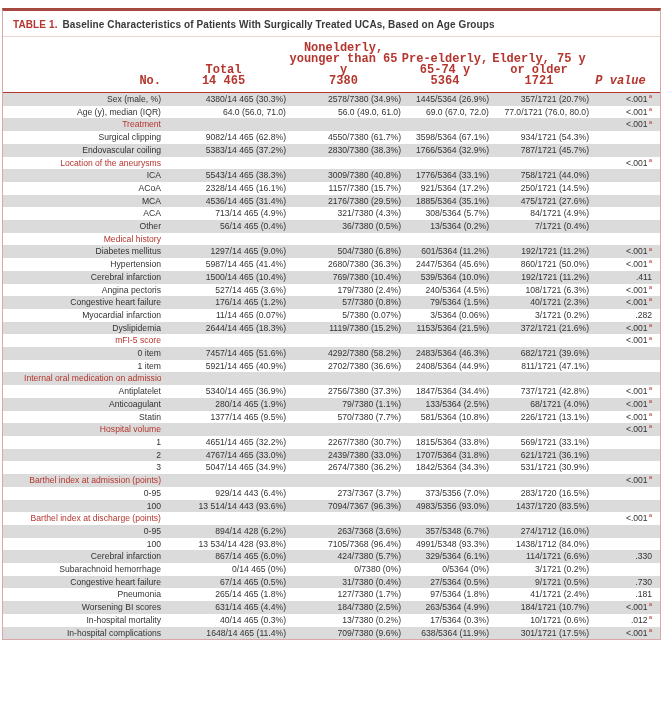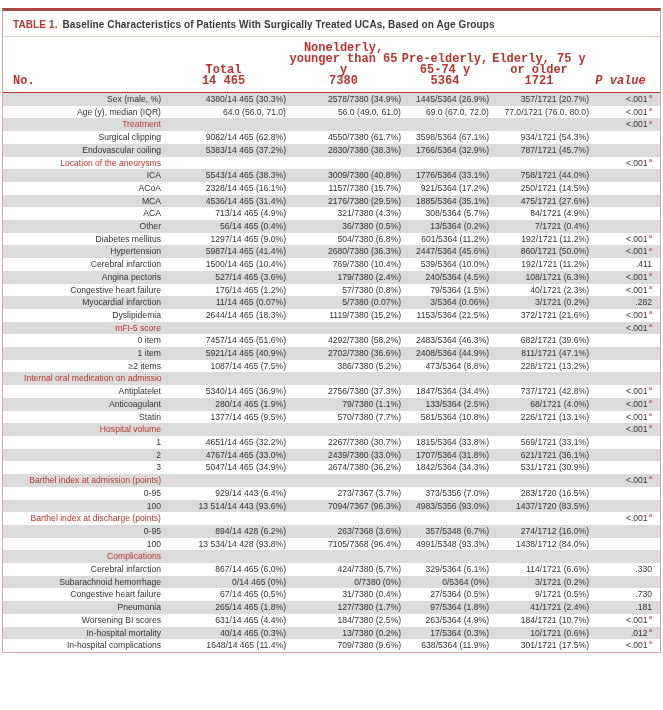--- a/index.html
+++ b/index.html
@@ -34,21 +34,21 @@
     color:#b4362e;
     font-weight:bold;
     font-size:12px;
     line-height:11px;
     vertical-align:bottom;
     text-align:center;
     padding:6px 0 5px 0;
     border-bottom:1.5px solid #b4362e;
     font-family:Liberation Mono, monospace;
   }
-  thead th.th-no{text-align:left;padding-left:10px;}
+  thead th.th-no{text-align:right;padding-left:10px;}
   thead th.th-p{text-align:center;padding-right:8px;font-style:italic;}
   tbody td{
     font-size:8.6px;
     line-height:12.7px;
     height:12.7px;
     padding:0;
     color:#333333;
     white-space:nowrap;
     overflow:hidden;
   }
@@ -191,20 +191,28 @@
           <td class="num pcol"></td>
         </tr>
         <tr class="data">
           <td class="label">Other</td>
           <td class="num">56/14 465 (0.4%)</td>
           <td class="num">36/7380 (0.5%)</td>
           <td class="num">13/5364 (0.2%)</td>
           <td class="num">7/1721 (0.4%)</td>
           <td class="num pcol"></td>
         </tr>
+        <tr class="section">
+          <td class="label">Medical history</td>
+          <td class="num"></td>
+          <td class="num"></td>
+          <td class="num"></td>
+          <td class="num"></td>
+          <td class="num pcol"></td>
+        </tr>
         <tr class="data">
           <td class="label">Diabetes mellitus</td>
           <td class="num">1297/14 465 (9.0%)</td>
           <td class="num">504/7380 (6.8%)</td>
           <td class="num">601/5364 (11.2%)</td>
           <td class="num">192/1721 (11.2%)</td>
           <td class="num pcol">&lt;.001<sup class="fn">a</sup></td>
         </tr>
         <tr class="data">
           <td class="label">Hypertension</td>
@@ -271,28 +279,20 @@
           <td class="num pcol"></td>
         </tr>
         <tr class="data">
           <td class="label">1 item</td>
           <td class="num">5921/14 465 (40.9%)</td>
           <td class="num">2702/7380 (36.6%)</td>
           <td class="num">2408/5364 (44.9%)</td>
           <td class="num">811/1721 (47.1%)</td>
           <td class="num pcol"></td>
         </tr>
-        <tr class="data">
-          <td class="label">≥2 items</td>
-          <td class="num">1087/14 465 (7.5%)</td>
-          <td class="num">386/7380 (5.2%)</td>
-          <td class="num">473/5364 (8.8%)</td>
-          <td class="num">228/1721 (13.2%)</td>
-          <td class="num pcol"></td>
-        </tr>
         <tr class="section">
           <td class="label">Internal oral medication on admission</td>
           <td class="num"></td>
           <td class="num"></td>
           <td class="num"></td>
           <td class="num"></td>
           <td class="num pcol"></td>
         </tr>
         <tr class="data">
           <td class="label">Antiplatelet</td>
@@ -389,28 +389,20 @@
           <td class="num">357/5348 (6.7%)</td>
           <td class="num">274/1712 (16.0%)</td>
           <td class="num pcol"></td>
         </tr>
         <tr class="data">
           <td class="label">100</td>
           <td class="num">13 534/14 428 (93.8%)</td>
           <td class="num">7105/7368 (96.4%)</td>
           <td class="num">4991/5348 (93.3%)</td>
           <td class="num">1438/1712 (84.0%)</td>
-          <td class="num pcol"></td>
-        </tr>
-        <tr class="section">
-          <td class="label">Complications</td>
-          <td class="num"></td>
-          <td class="num"></td>
-          <td class="num"></td>
-          <td class="num"></td>
           <td class="num pcol"></td>
         </tr>
         <tr class="data">
           <td class="label">Cerebral infarction</td>
           <td class="num">867/14 465 (6.0%)</td>
           <td class="num">424/7380 (5.7%)</td>
           <td class="num">329/5364 (6.1%)</td>
           <td class="num">114/1721 (6.6%)</td>
           <td class="num pcol">.330</td>
         </tr>

